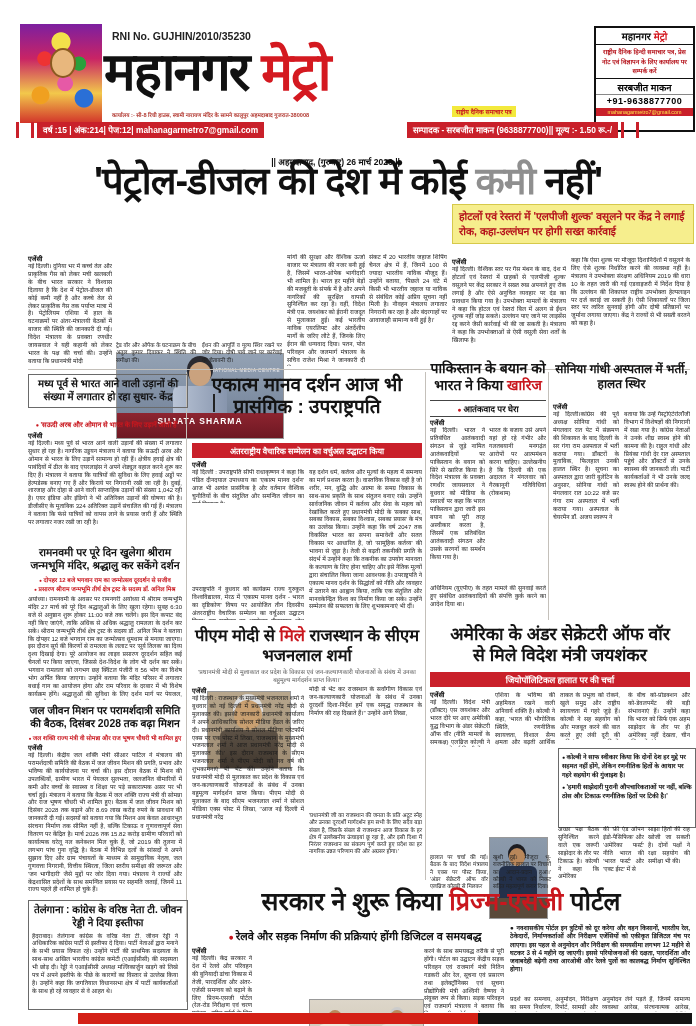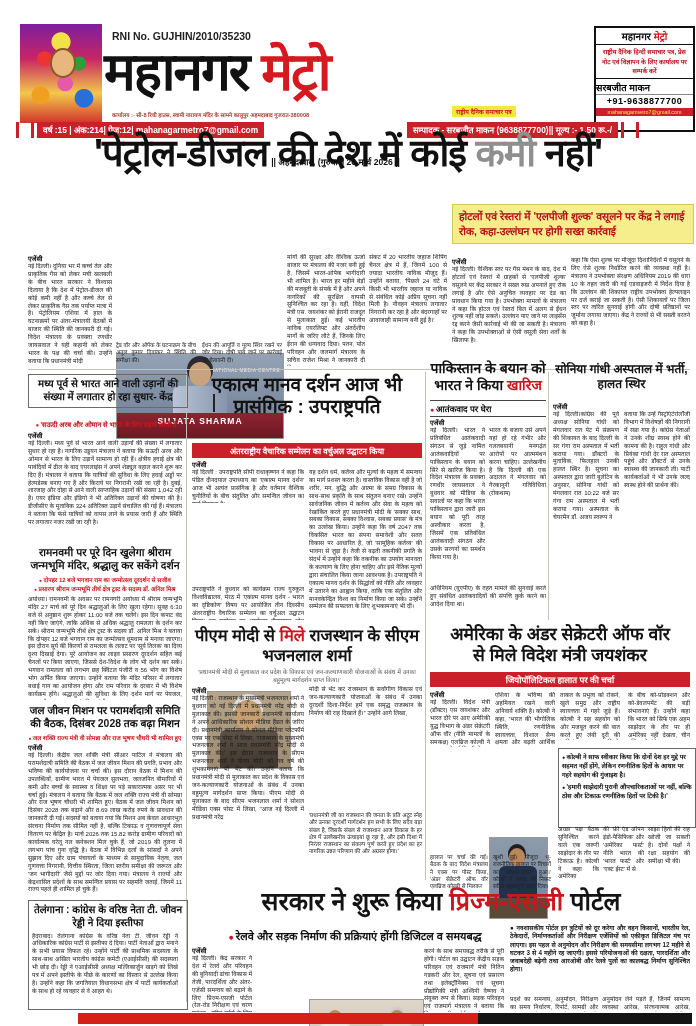--- a/index.html
+++ b/index.html
@@ -11,21 +11,21 @@
   .rule-h{background:#c4c0ba;height:1px;}
   .headline-main{font-weight:900;color:#101010;text-align:center;font-size:38px;line-height:1.25;letter-spacing:-1px;white-space:nowrap;}
   .gray{color:#8f8f8f;}
   .red{color:#c9171e;}
   .sub-bullet{font-size:14.5px;font-weight:900;color:#111;}
   .sub-bullet::before{content:"●";color:#c9171e;font-size:10px;margin-right:3px;vertical-align:2px;}
   .ybox{background:#f6ee8d;border:1px solid #d6c94a;color:#b5121a;font-weight:900;
         font-size:10.5px;line-height:1.45;padding:4px 6px;}
   .sec-head{font-weight:900;color:#131313;text-align:center;}
   .red-strip{background:#c9202a;color:#fff;font-weight:bold;text-align:center;}
-  .bullet-line{font-weight:900;color:#111;}
+  .bullet-line{font-weight:900;color:#111;text-align:center;}
   .bullet-line::before{content:"●";color:#c9171e;margin-right:2px;font-size:0.8em;}
   .red-small{color:#c9171e;font-weight:bold;text-align:center;}
   .red-small::before{content:"● ";font-size:0.8em;}
   .boxed{border:1px solid #6a6a6a;}
   .photo{position:relative;overflow:hidden;border:1px solid #999;}
   .caption-strip{position:absolute;left:0;right:0;bottom:0;background:#7c1f2a;color:#fff;
                  font-weight:bold;text-align:center;letter-spacing:1px;}
   .head-fig{position:absolute;border-radius:50%;}
   .body-fig{position:absolute;border-radius:6px 6px 0 0;}
   .mini-caption{font-size:5.6px;line-height:1.3;text-align:justify;color:#222;}
@@ -59,34 +59,34 @@
   <div class="abs" style="left:112px;top:111px;font-size:5.6px;color:#b23a32;font-weight:bold;">कार्यालय :- सी-8 रिची हाउस, स्वामी नारायण मंदिर के सामने कालुपुर अहमदाबाद गुजरात-380008</div>
 
   <div class="abs" style="left:452px;top:106px;background:#f3e93c;color:#c9171e;font-size:6.2px;font-weight:900;padding:1px 4px;">राष्ट्रीय दैनिक समाचार पत्र</div>
 
   <div class="abs" style="left:594px;top:26px;width:97px;height:102px;border:2px solid #111;background:#fff;">
     <div style="font-size:10px;font-weight:900;text-align:center;border-bottom:1.5px solid #111;padding:1px 0;">
       <span style="color:#111;">महानगर</span>
       <span style="color:#d41920;">मेट्रो</span>
     </div>
     <div style="font-size:6.4px;font-weight:bold;color:#b5121a;text-align:center;line-height:1.5;padding:2px 2px;border-bottom:1.5px solid #111;">राष्ट्रीय दैनिक हिन्दी समाचार पत्र, प्रेस नोट एवं विज्ञापन के लिए कार्यालय पर सम्पर्क करें</div>
-    <div style="font-size:9.5px;font-weight:900;padding-top:2px;border-bottom:1px solid #888;">सरबजीत माकन</div>
+    <div style="font-size:9.5px;font-weight:900;text-align:center;padding-top:2px;border-bottom:1px solid #888;">सरबजीत माकन</div>
     <div style="font-size:9px;font-weight:bold;text-align:center;letter-spacing:.5px;padding:1px 0 2px;">+91-9638877700</div>
     <div style="background:#c9202a;color:#ffe24a;font-size:5.4px;text-align:center;padding:1px 0;">mahanagarmetro7@gmail.com</div>
   </div>
 
   <div class="abs" style="left:16px;top:122px;width:664px;height:16px;display:flex;align-items:stretch;gap:3px;">
     <div style="width:12px;border-left:3px solid #c9202a;border-right:3px solid #c9202a;"></div>
     <div style="background:#c9202a;color:#fff;font-size:8.4px;font-weight:bold;padding:2px 6px;white-space:nowrap;">वर्ष :15 | अंक:214| पेज:12| mahanagarmetro7@gmail.com</div>
     <div style="background:#fff;color:#111;font-size:8.6px;font-weight:900;padding:2px 4px;white-space:nowrap;margin-top:32px;">|| अहमदाबाद, (गुरुवार) 26 मार्च 2026 ||</div>
     <div style="background:#c9202a;color:#fff;font-size:8.4px;font-weight:bold;padding:2px 6px;white-space:nowrap;">सम्पादक - सरबजीत माकन (9638877700)|| मूल्य :- 1.50 रू.-/</div>
     <div style="width:12px;border-left:3px solid #c9202a;border-right:3px solid #c9202a;"></div>
   </div>
 
-  <div class="abs headline-main" style="left:0;top:130px;width:696px;">
+  <div class="abs headline-main" style="left:0;top:158px;width:696px;">
     <span>'पेट्रोल-डीजल की देश में कोई </span><span class="gray">कमी</span><span> नहीं'</span>
   </div>
 
 
   <div class="abs ybox" style="left:452px;top:204px;width:228px;">होटलों एवं रेस्तरां में 'एलपीजी शुल्क' वसूलने पर केंद्र ने लगाई रोक, कहा-उल्लंघन पर होगी सख्त कार्रवाई</div>
 
   <div class="abs" style="left:28px;top:254px;font-size:6.5px;font-weight:bold;">एजेंसी</div>
   <div class="abs col" style="left:28px;top:263px;width:84px;height:102px;">नई दिल्ली। दुनिया भर में कच्चे तेल और प्राकृतिक गैस को लेकर मची खलबली के बीच भारत सरकार ने विश्वास दिलाया है कि देश में पेट्रोल-डीजल की कोई कमी नहीं है और कच्चे तेल से लेकर प्राकृतिक गैस तक पर्याप्त मात्रा में है। पेट्रोलियम एशिया में हाल के घटनाक्रमों पर अंतर-मंत्रालयी बैठकों में बाजार की स्थिति की जानकारी दी गई। विदेश मंत्रालय के प्रवक्ता रणधीर जायसवाल ने यही कहानी को लेकर भारत के पक्ष की चर्चा की। उन्होंने बताया कि प्रधानमंत्री मोदी</div>
 
   <div class="abs photo" style="left:116px;top:254px;width:166px;height:84px;background:linear-gradient(180deg,#94a2b4 0%,#7e8da2 55%,#6e7d94 100%);">

